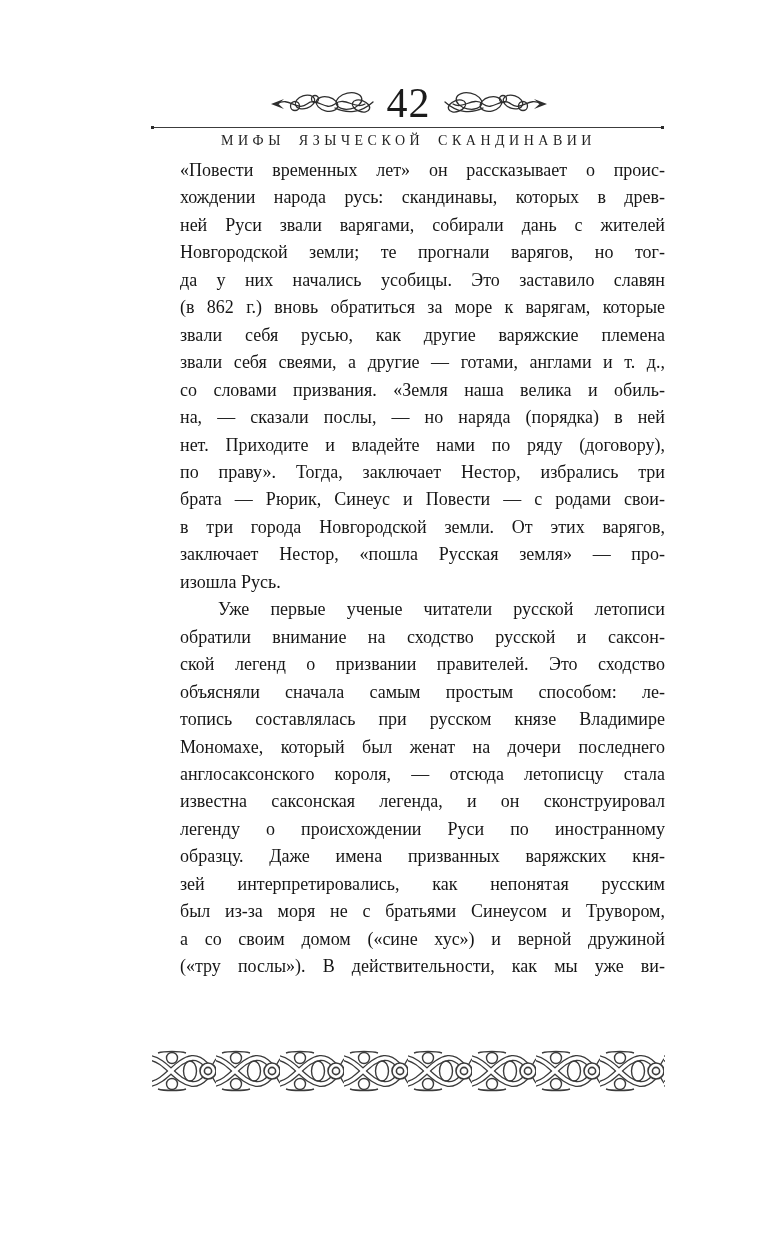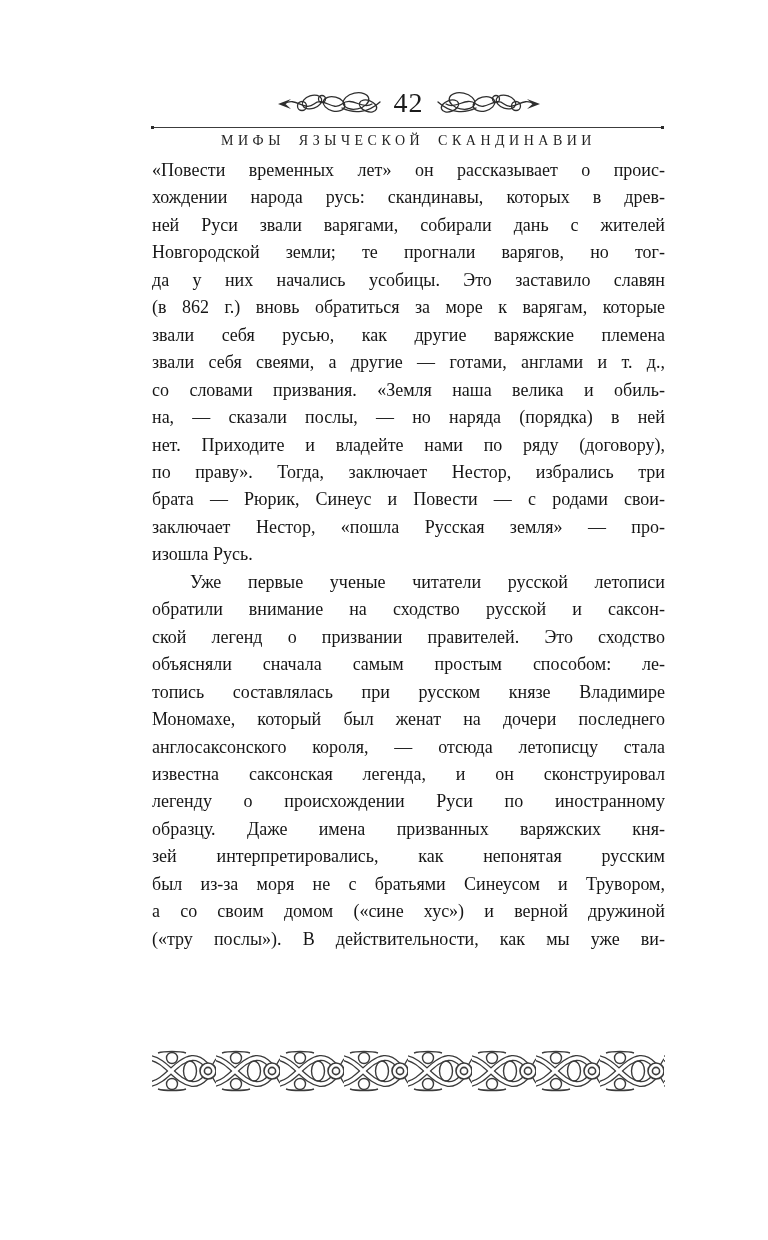--- a/index.html
+++ b/index.html
@@ -15,21 +15,21 @@
 
   
   .header-ornament-row {
     position: absolute;
     left: 152px; top: 80px; width: 513px; height: 46px;
     display: flex; align-items: center; justify-content: center;
   }
   .flourish { display: block; }
   .flourish.mirror { transform: scaleX(-1); }
   .page-number {
-    font-size: 28px; line-height: 46px;
+    font-size: 42px; line-height: 46px;
     letter-spacing: 1px;
     margin: 16px 10px;
     color: #1b1b1b;
   }
   .header-rule {
     position: absolute;
     left: 152px; top: 127px; width: 511px; height: 1px;
     background: #3c3c3c;
   }
   .header-rule::before, .header-rule::after {
@@ -53,20 +53,21 @@
     position: absolute;
     left: 152px; top: 157px; width: 513px;
     font-size: 18px;
   }
   .line {
     line-height: 27.45px;
     text-align: justify;
     text-align-last: justify;
     -moz-text-align-last: justify;
     white-space: nowrap;
+    margin-left: 28px;
   }
   .line.unjust { text-align-last: left; -moz-text-align-last: left; white-space: normal; }
   .line.indent { text-indent: 38px; }
 
   
   .footer-ornament {
     position: absolute;
     left: 152px; top: 1050px; width: 513px; height: 42px;
   }
 </style>
@@ -119,20 +120,21 @@
         <div class="line">Новгородской земли; те прогнали варягов, но тог-</div>
         <div class="line">да у них начались усобицы. Это заставило славян</div>
         <div class="line">(в 862 г.) вновь обратиться за море к варягам, которые</div>
         <div class="line">звали себя русью, как другие варяжские племена</div>
         <div class="line">звали себя свеями, а другие — готами, англами и т. д.,</div>
         <div class="line">со словами призвания. «Земля наша велика и обиль-</div>
         <div class="line">на, — сказали послы, — но наряда (порядка) в ней</div>
         <div class="line">нет. Приходите и владейте нами по ряду (договору),</div>
         <div class="line">по праву». Тогда, заключает Нестор, избрались три</div>
         <div class="line">брата — Рюрик, Синеус и Повести — с родами свои-</div>
+        <div class="line">в три города Новгородской земли. От этих варягов,</div>
         <div class="line">заключает Нестор, «пошла Русская земля» — про-</div>
         <div class="line unjust">изошла Русь.</div>
       </div>
       <div class="paragraph">
         <div class="line indent">Уже первые ученые читатели русской летописи</div>
         <div class="line">обратили внимание на сходство русской и саксон-</div>
         <div class="line">ской легенд о призвании правителей. Это сходство</div>
         <div class="line">объясняли сначала самым простым способом: ле-</div>
         <div class="line">топись составлялась при русском князе Владимире</div>
         <div class="line">Мономахе, который был женат на дочери последнего</div>

